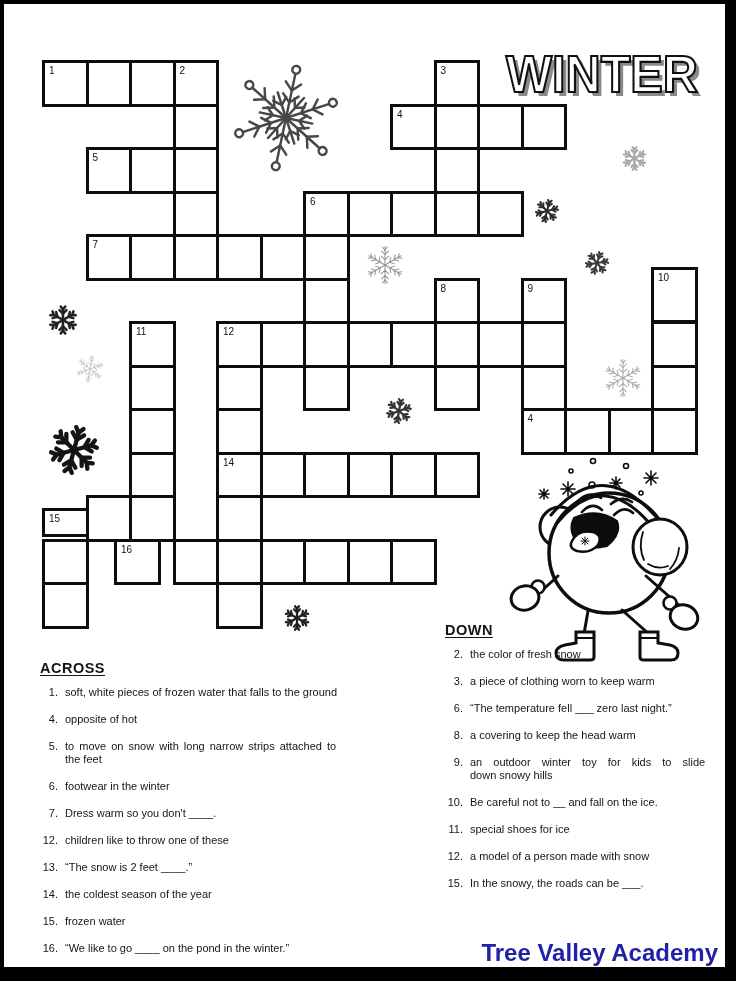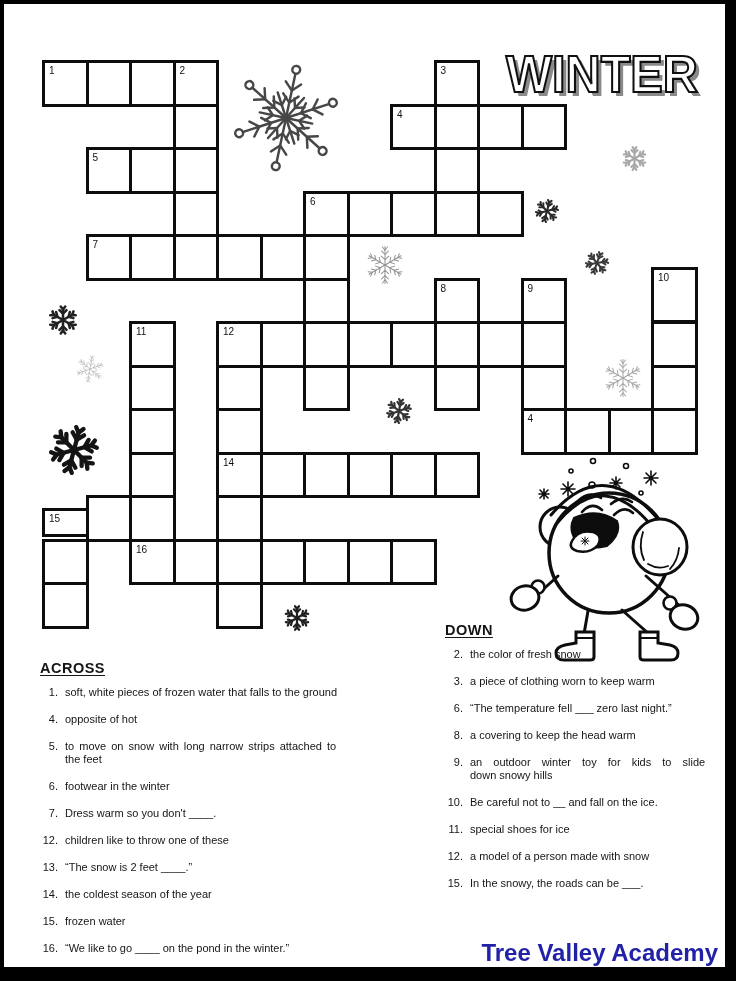--- a/index.html
+++ b/index.html
@@ -223,21 +223,21 @@
       <div class="cell" style="left: 346.5px; top: 451.5px; width: 46.5px; height: 46.5px;"></div>
       <div class="cell" style="left: 390px; top: 451.5px; width: 46.5px; height: 46.5px;"></div>
       <div class="cell" style="left: 433.5px; top: 451.5px; width: 46.5px; height: 46.5px;"></div>
       <div class="cell" style="left: 42px; top: 495px; width: 46.5px; height: 29px; margin-top: 13px;">
         <span class="cellnum">15</span>
       </div>
       <div class="cell" style="left: 85.5px; top: 495px; width: 46.5px; height: 46.5px;"></div>
       <div class="cell" style="left: 129px; top: 495px; width: 46.5px; height: 46.5px;"></div>
       <div class="cell" style="left: 216px; top: 495px; width: 46.5px; height: 46.5px;"></div>
       <div class="cell" style="left: 42px; top: 538.5px; width: 46.5px; height: 46.5px;"></div>
-      <div class="cell" style="left: 129px; top: 538.5px; width: 46.5px; height: 46.5px;">
+      <div class="cell" style="left: 114px; top: 538.5px; width: 46.5px; height: 46.5px;">
         <span class="cellnum">16</span>
       </div>
       <div class="cell" style="left: 172.5px; top: 538.5px; width: 46.5px; height: 46.5px;"></div>
       <div class="cell" style="left: 216px; top: 538.5px; width: 46.5px; height: 46.5px;"></div>
       <div class="cell" style="left: 259.5px; top: 538.5px; width: 46.5px; height: 46.5px;"></div>
       <div class="cell" style="left: 303px; top: 538.5px; width: 46.5px; height: 46.5px;"></div>
       <div class="cell" style="left: 346.5px; top: 538.5px; width: 46.5px; height: 46.5px;"></div>
       <div class="cell" style="left: 390px; top: 538.5px; width: 46.5px; height: 46.5px;"></div>
       <div class="cell" style="left: 42px; top: 582px; width: 46.5px; height: 46.5px;"></div>
       <div class="cell" style="left: 216px; top: 582px; width: 46.5px; height: 46.5px;"></div>

